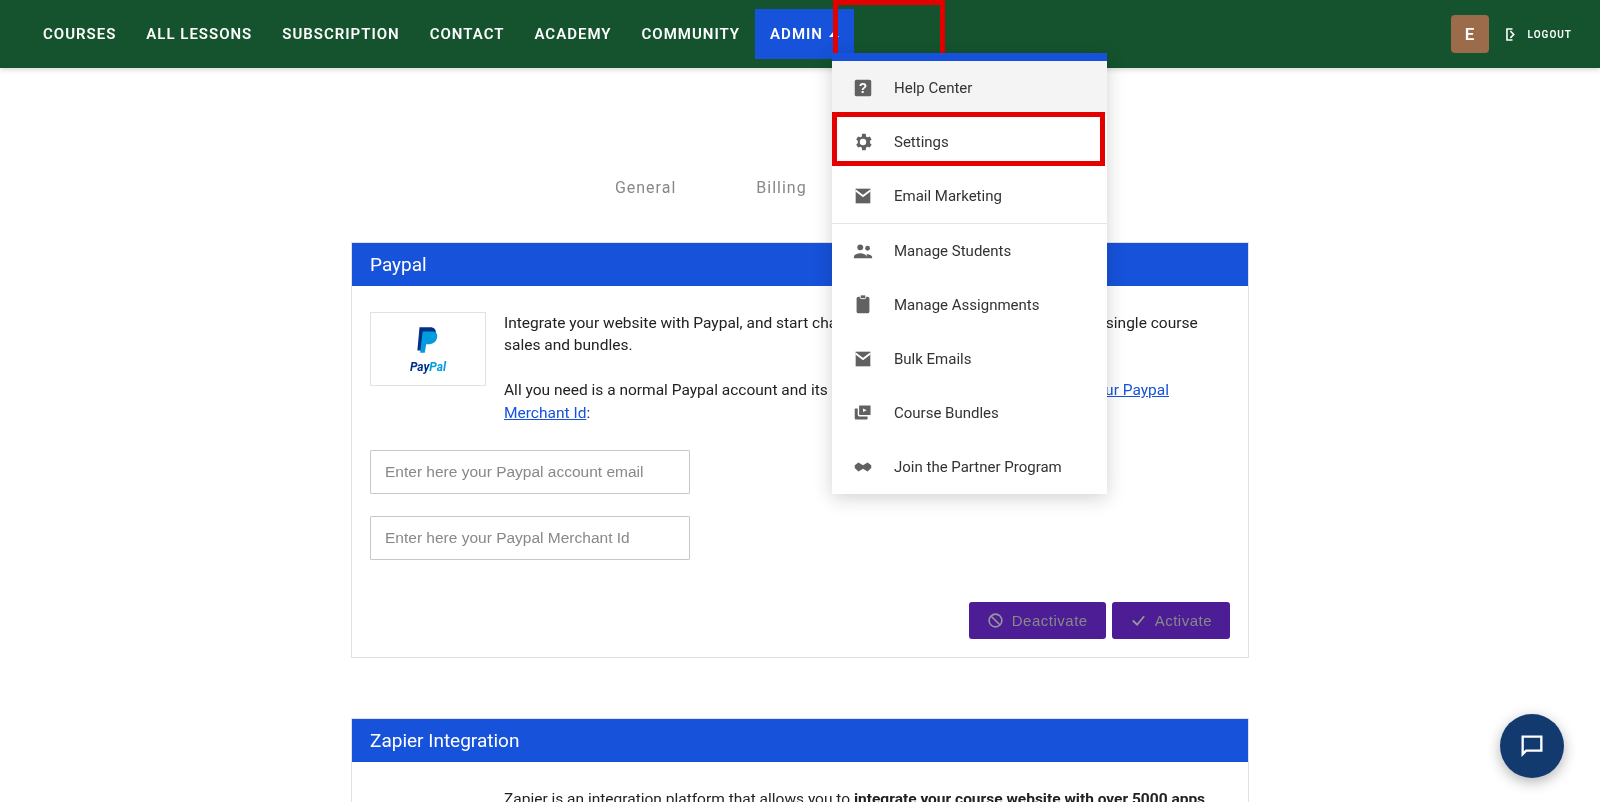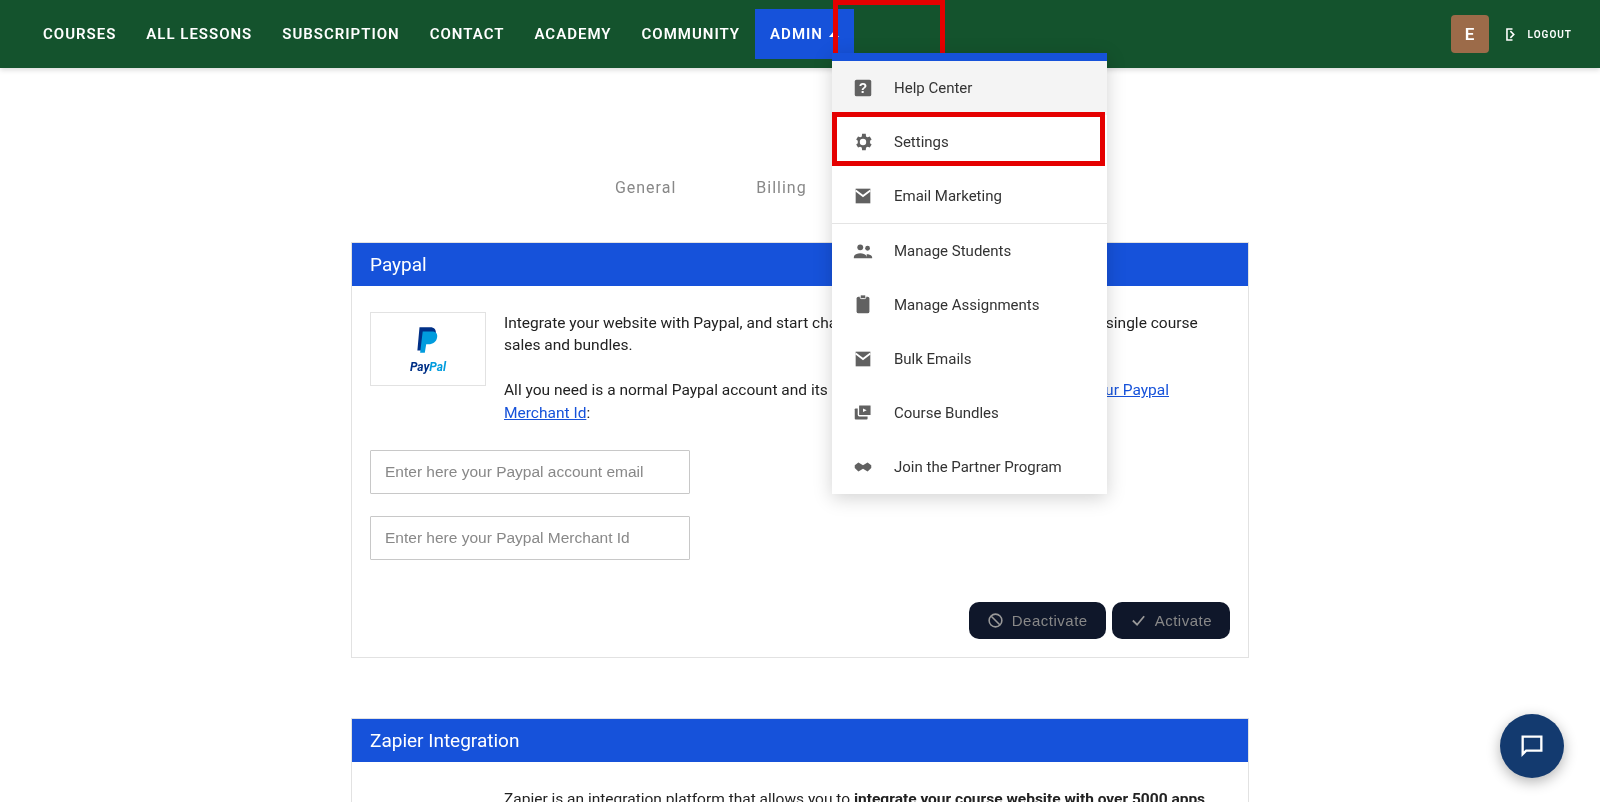--- a/index.html
+++ b/index.html
@@ -36,21 +36,21 @@
   .integration-row { display:flex; gap:18px; align-items:flex-start; }
   .logo-box { width:116px; height:74px; border:1px solid #e2e2e2; display:flex; align-items:center; justify-content:center; flex-direction:column; flex-shrink:0; }
   .desc { font-size:15.5px; line-height:1.45; color:#222; }
   .desc a { color:#1652da; text-decoration:underline; }
   
   .input-row { margin-top:26px; }
   .text-input { width:320px; padding:12px 14px; border:1px solid #c8c8c8; border-radius:1px; font-size:15.5px; color:#333; margin-bottom:22px; display:block; }
   .text-input::placeholder { color:#888; }
   
   .card-actions { display:flex; justify-content:flex-end; gap:6px; padding:0 18px 18px; }
-  .btn { padding:10px 18px; border:none; background:#0f172a; color:#888; font-size:15px; letter-spacing:0.5px; display:flex; align-items:center; gap:8px; cursor:pointer; border-radius:10px; }
+  .btn { padding:10px 18px; border:none; background:#4c1d95; color:#888; font-size:15px; letter-spacing:0.5px; display:flex; align-items:center; gap:8px; cursor:pointer; border-radius:3px; }
   
   
   .fab { position:fixed; right:36px; bottom:24px; width:64px; height:64px; border-radius:50%; background:#133a6f; display:flex; align-items:center; justify-content:center; box-shadow:0 4px 14px rgba(0,0,0,0.3); cursor:pointer; }
   
   svg { display:block; }
 </style>
 </head>
 <body>
 
 <div class="topbar">

